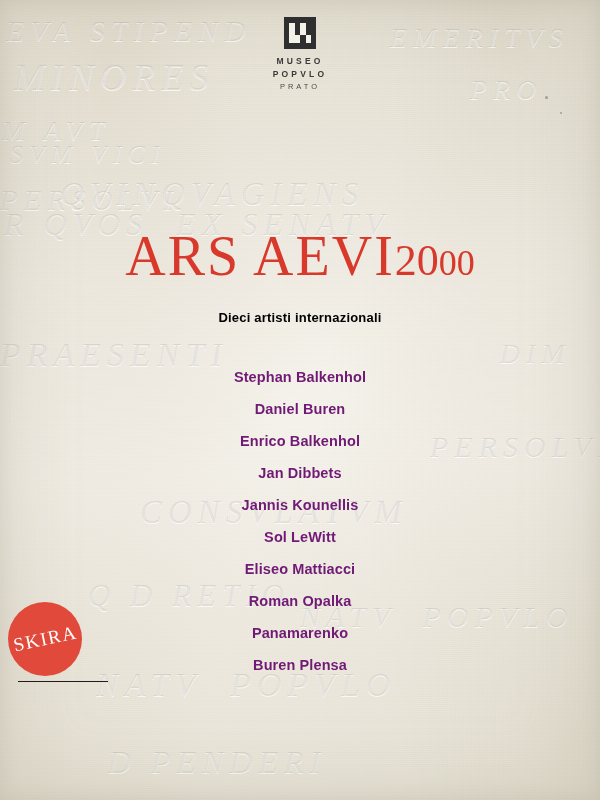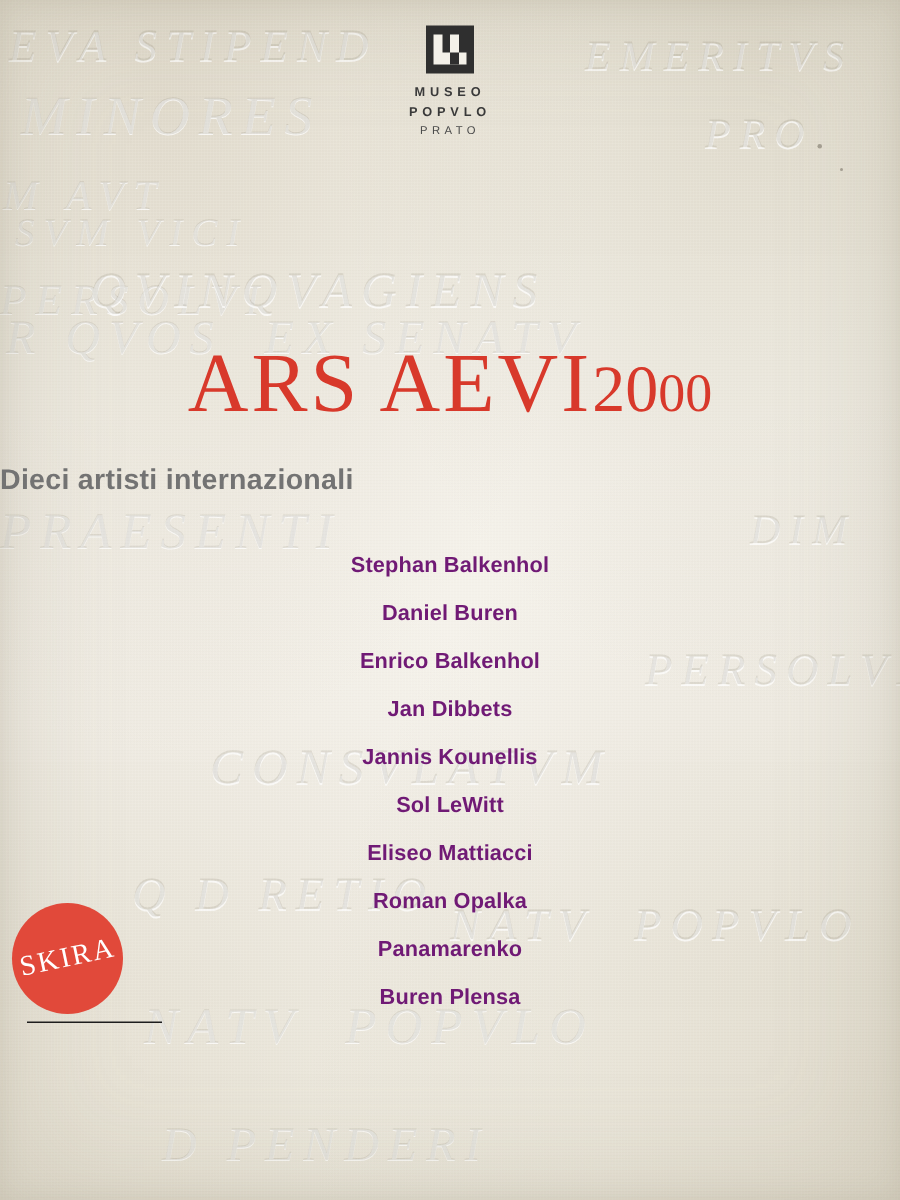--- a/index.html
+++ b/index.html
@@ -112,23 +112,24 @@
     font-size: 44px;
     letter-spacing: 0px;
   }
   .title .t-year .small-zero { font-size: 36px; }
 
   .subtitle {
     position: absolute;
     top: 310px;
     left: 0;
     right: 0;
-    font-size: 19px;
+    text-align: center;
+    font-size: 13px;
     font-weight: bold;
-    color: #737373;
+    color: #000000;
     letter-spacing: .2px;
   }
 
   
   .artists {
     position: absolute;
     top: 370px;
     left: 0;
     right: 0;
     text-align: center;

